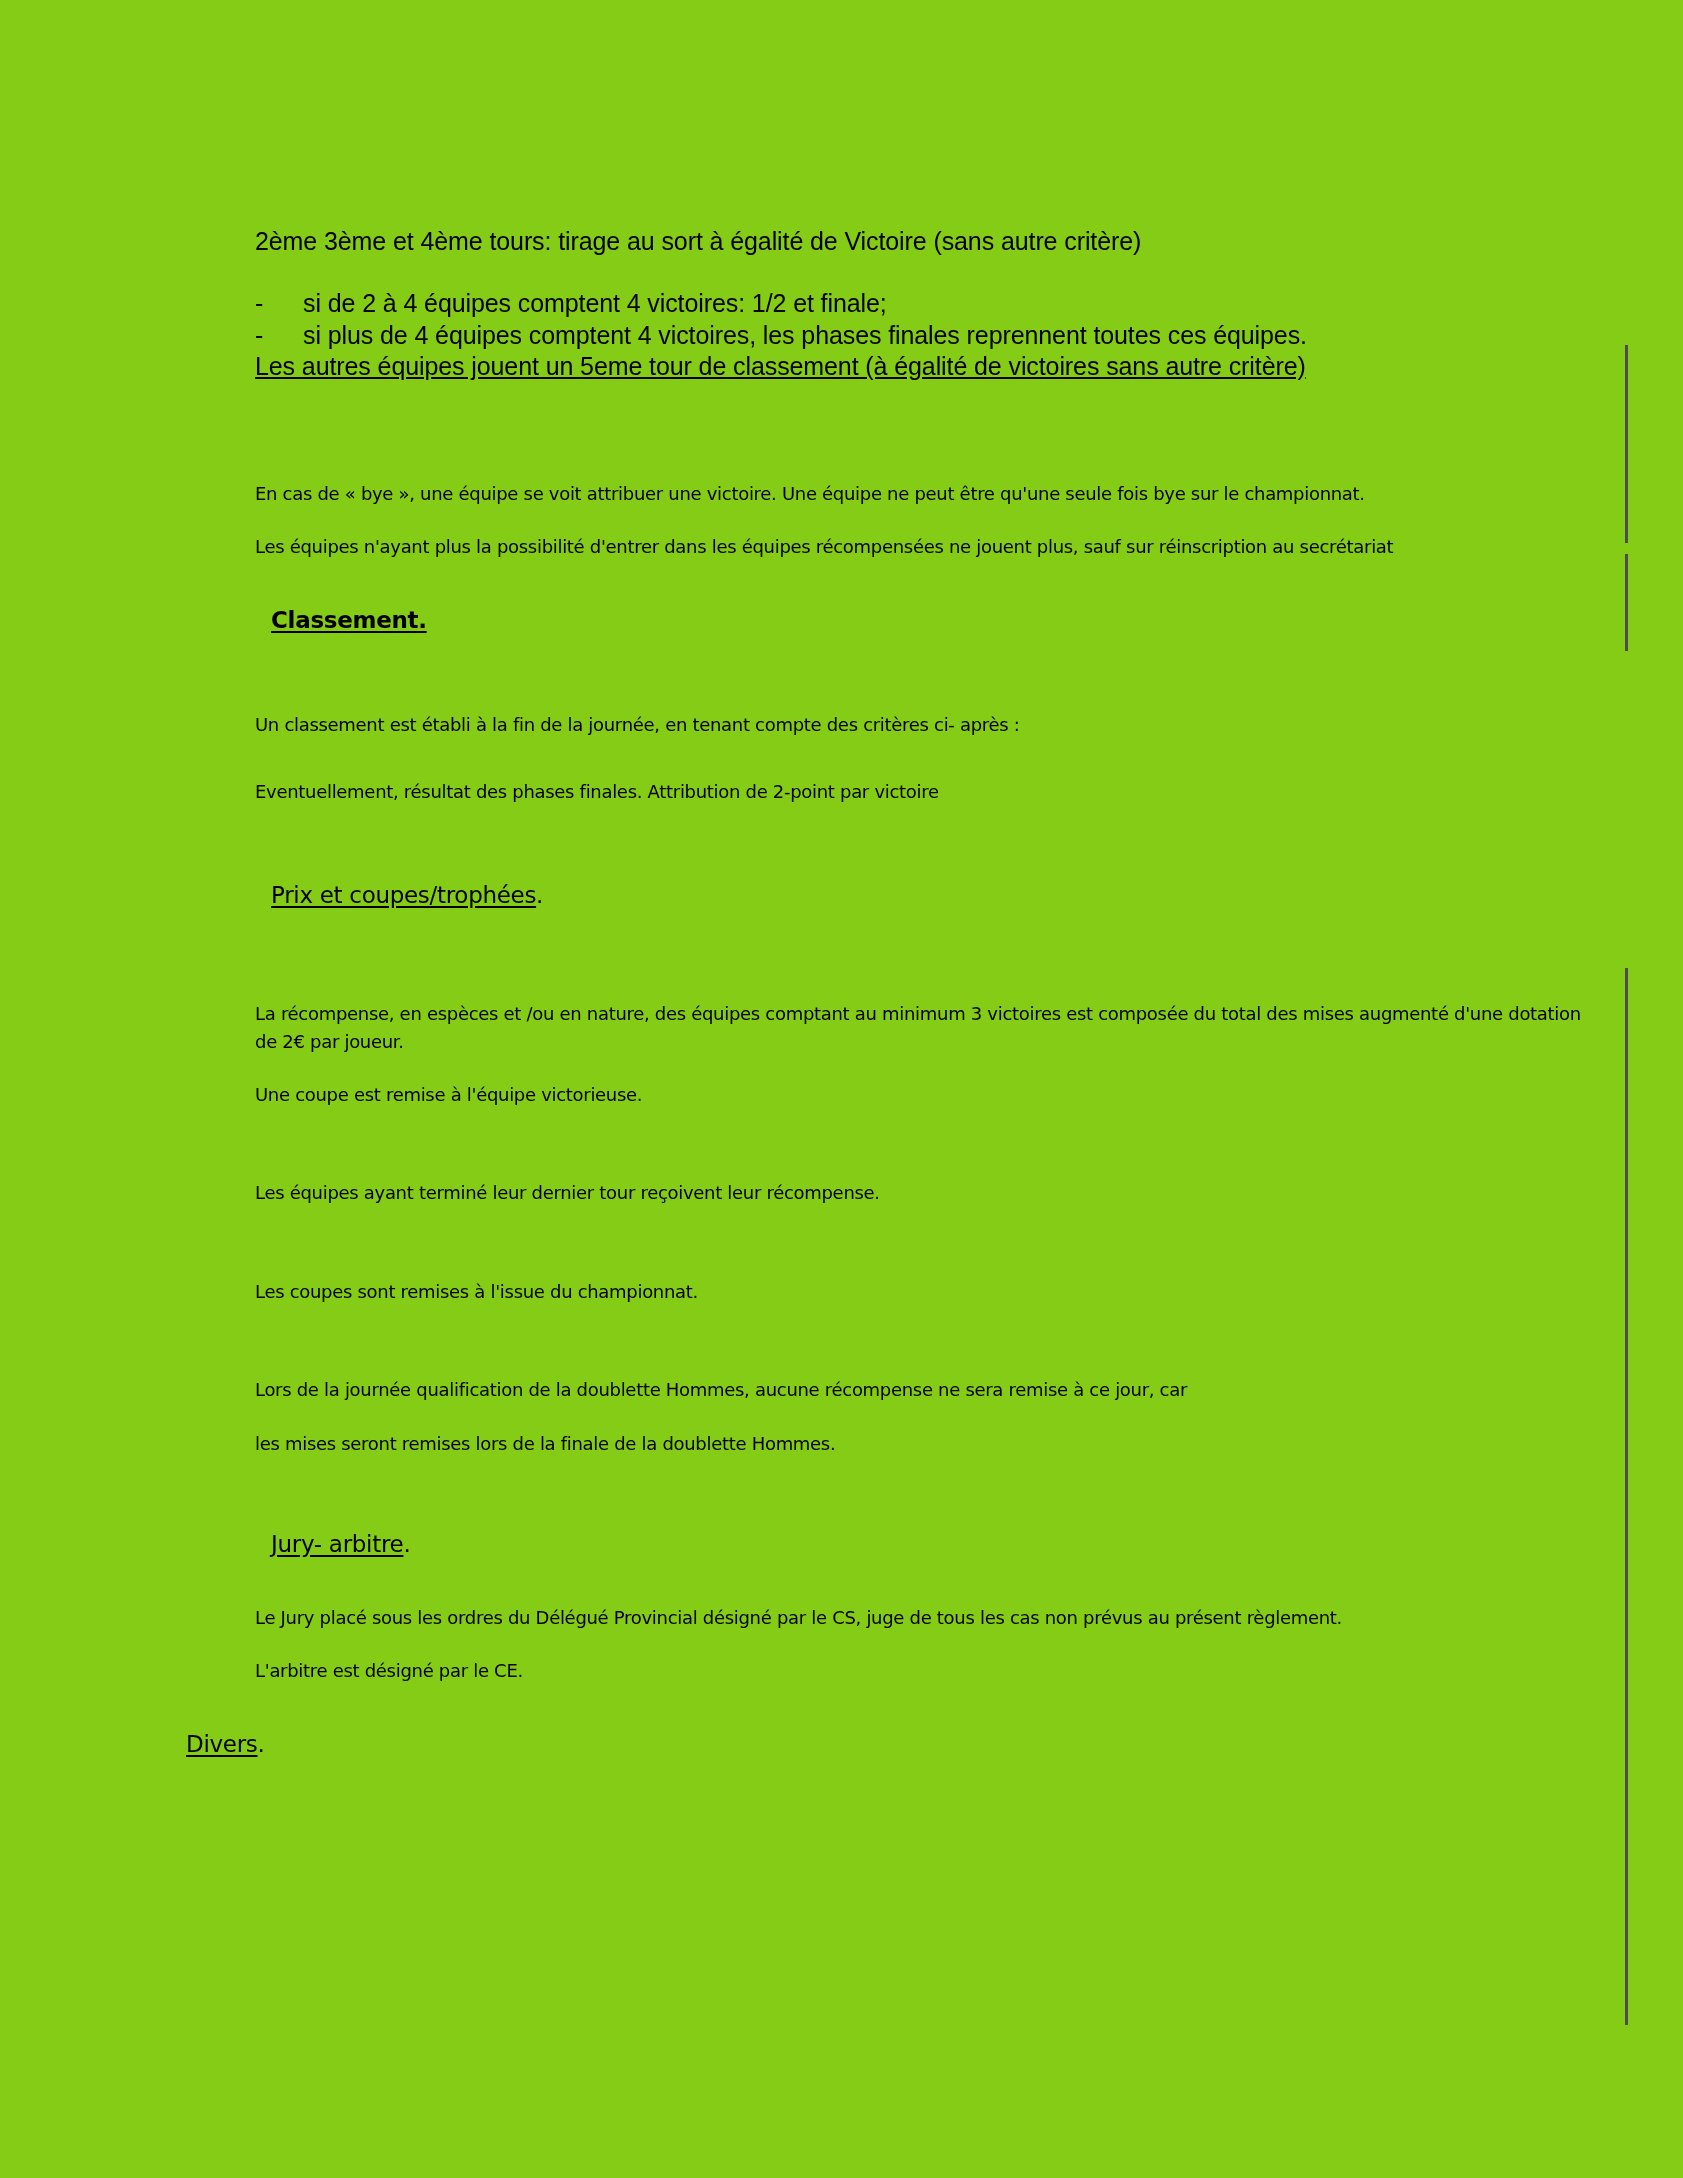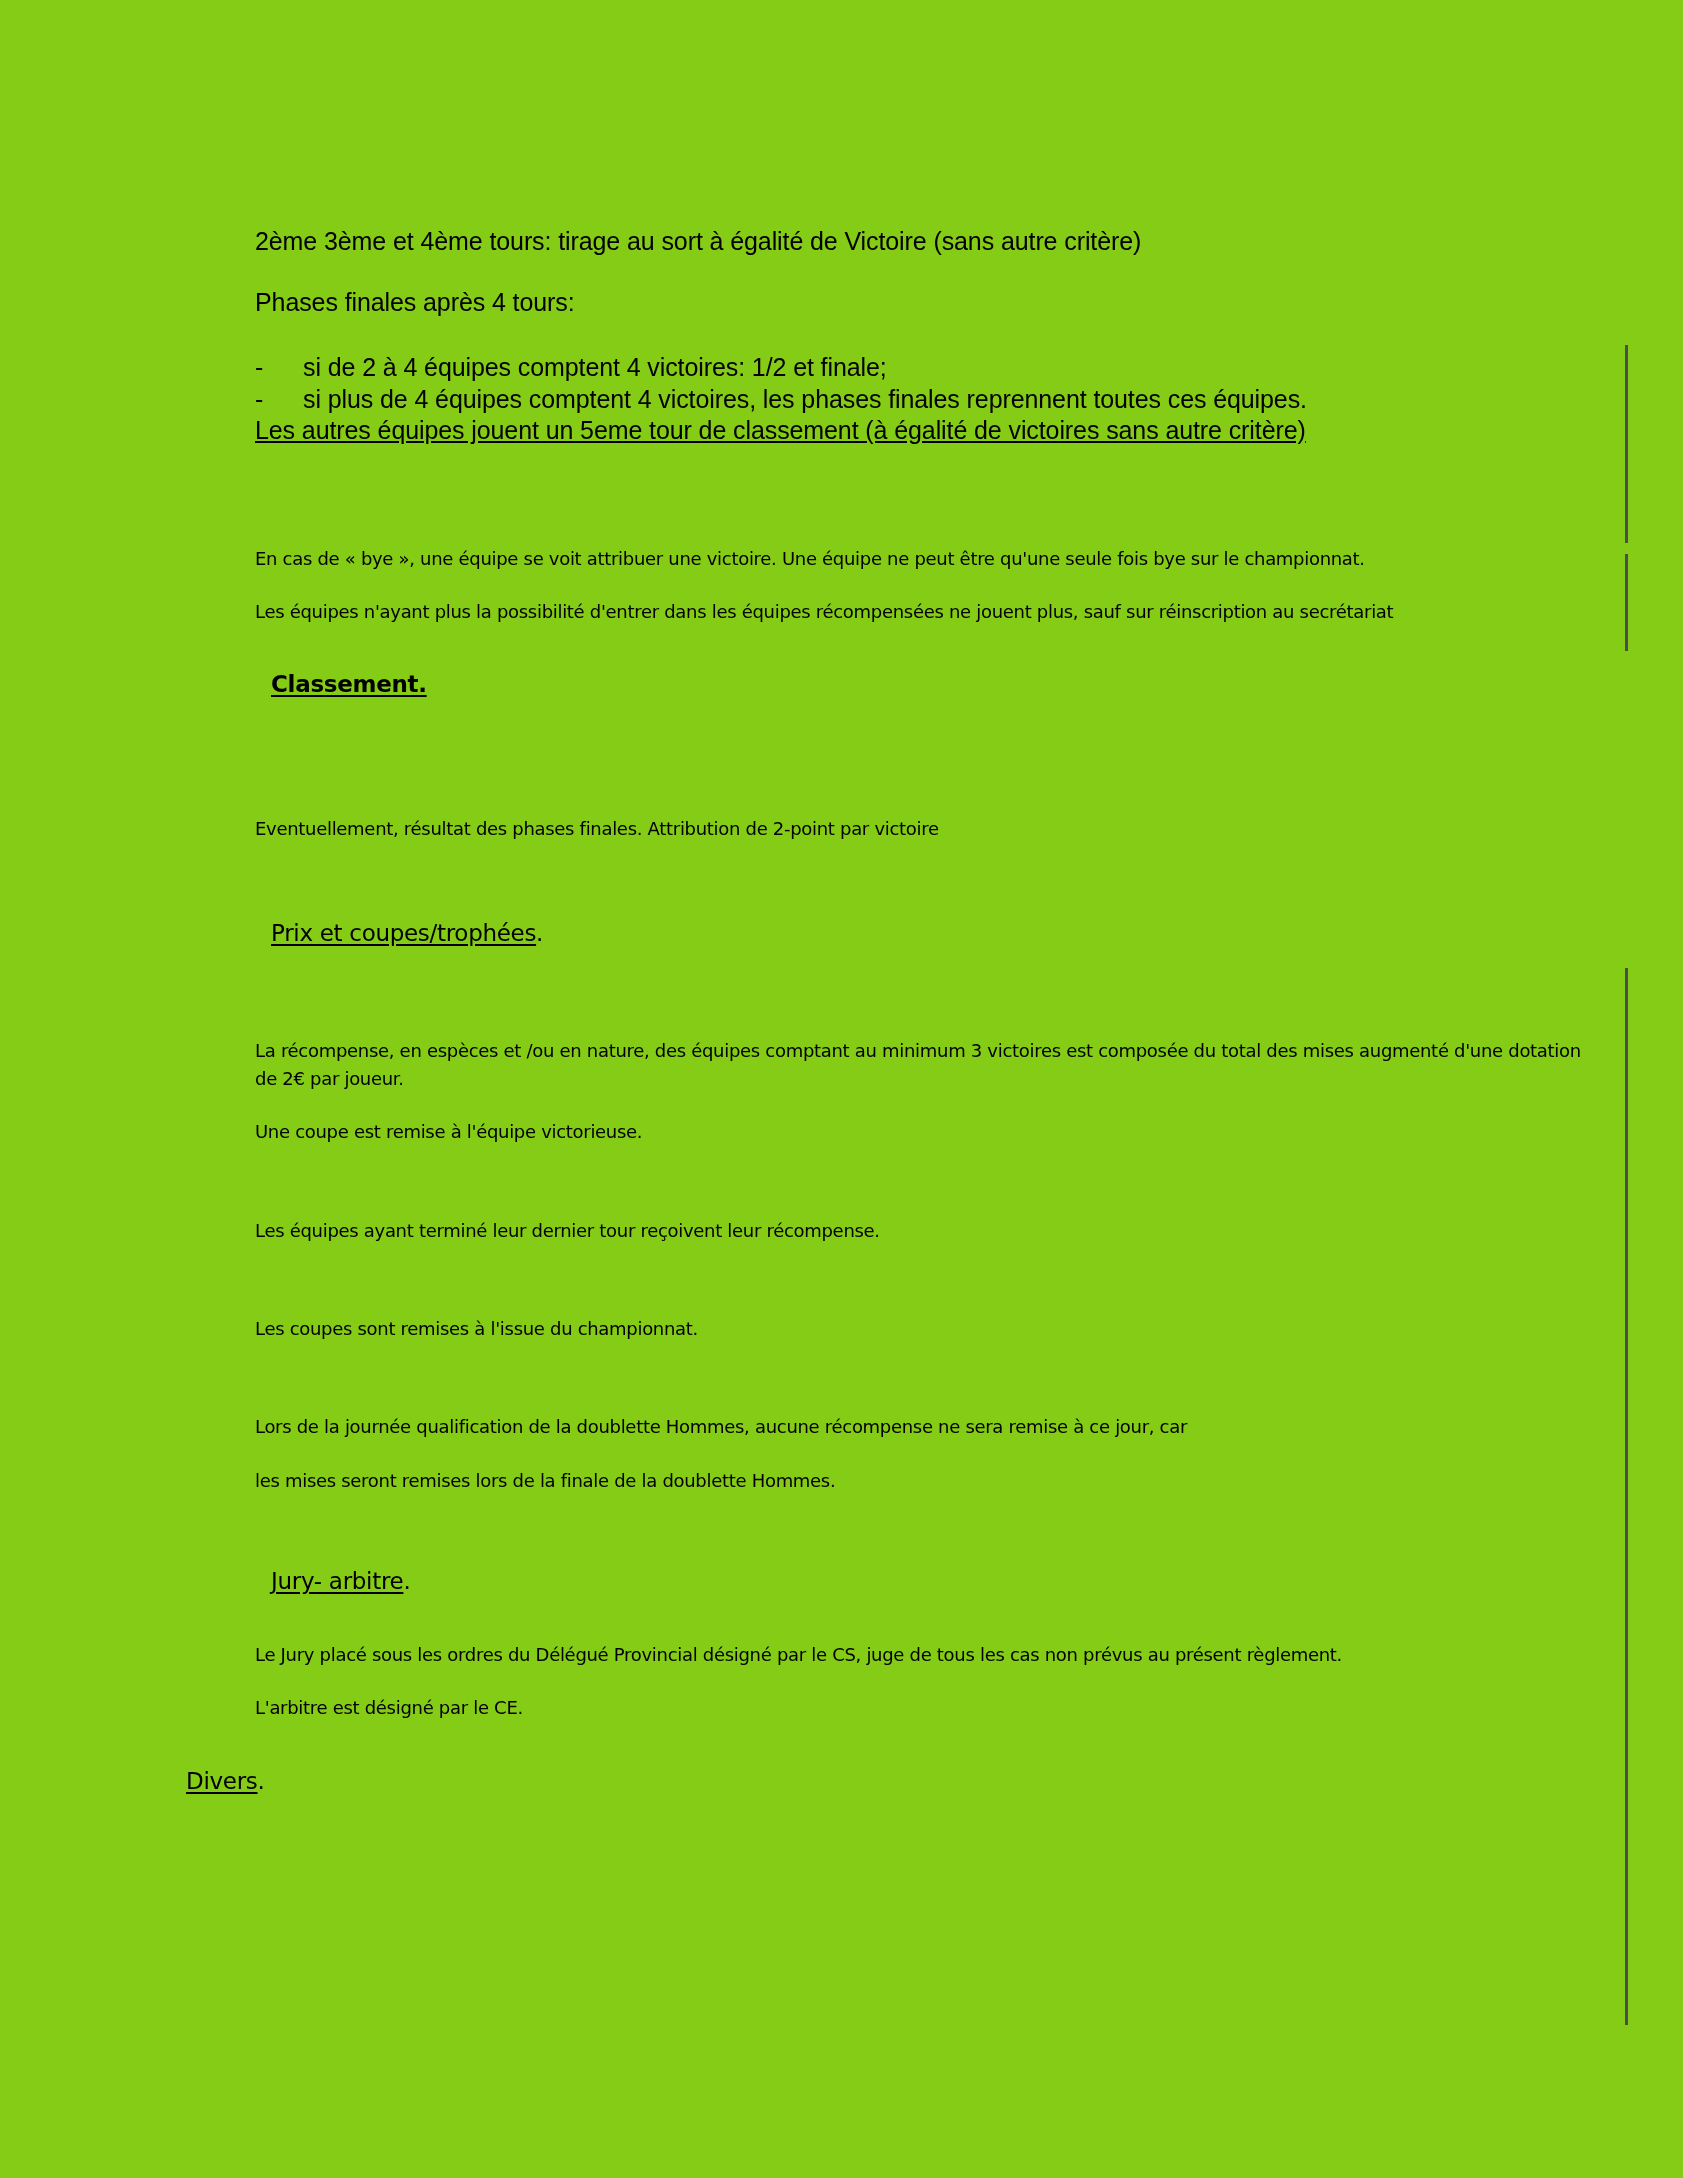--- a/index.html
+++ b/index.html
@@ -94,21 +94,20 @@
 <div class="page">
 
   <div class="change-bar" style="left:1625px; top:345px; height:198px;"></div>
   <div class="change-bar" style="left:1625px; top:554px; height:97px;"></div>
   <div class="change-bar" style="left:1625px; top:968px; height:1057px;"></div>
 
   <div class="content">
 
     <p class="p-arial">2ème 3ème et 4ème tours: tirage au sort à égalité de Victoire (sans autre critère)</p>
 
-    <p class="p-arial" style="margin-bottom:34px;">Phases finales après 4 tours:</p>
 
     <ul class="dash-list">
       <li>
         <span class="dash">-</span><span>si de 2 à 4 équipes comptent 4 victoires: 1/2 et finale;</span>
       </li>
       <li>
         <span class="dash">-</span><span>si plus de 4 équipes comptent 4 victoires, les phases finales reprennent toutes ces équipes.</span>
       </li>
     </ul>
 
@@ -122,20 +121,21 @@
     <div class="sp-s"></div>
 
     <p class="p-cal">Les équipes n'ayant plus la possibilité d'entrer dans les équipes récompensées ne jouent plus, sauf sur réinscription au secrétariat</p>
 
     <div class="sp-s"></div>
 
     <p class="heading-ul"><span class="b u">Classement.</span></p>
 
     <div class="sp-l"></div>
 
+    <p class="p-cal">Un classement est établi à la fin de la journée, en tenant compte des critères ci- après :</p>
 
     <div class="sp-m"></div>
 
     <p class="p-cal">Eventuellement, résultat des phases finales. Attribution de 2-point par victoire</p>
 
     <div class="sp-l"></div>
 
     <p class="heading-ul"><span class="u">Prix et coupes/trophées</span><span>.</span></p>
 
     <div class="sp-l"></div>

